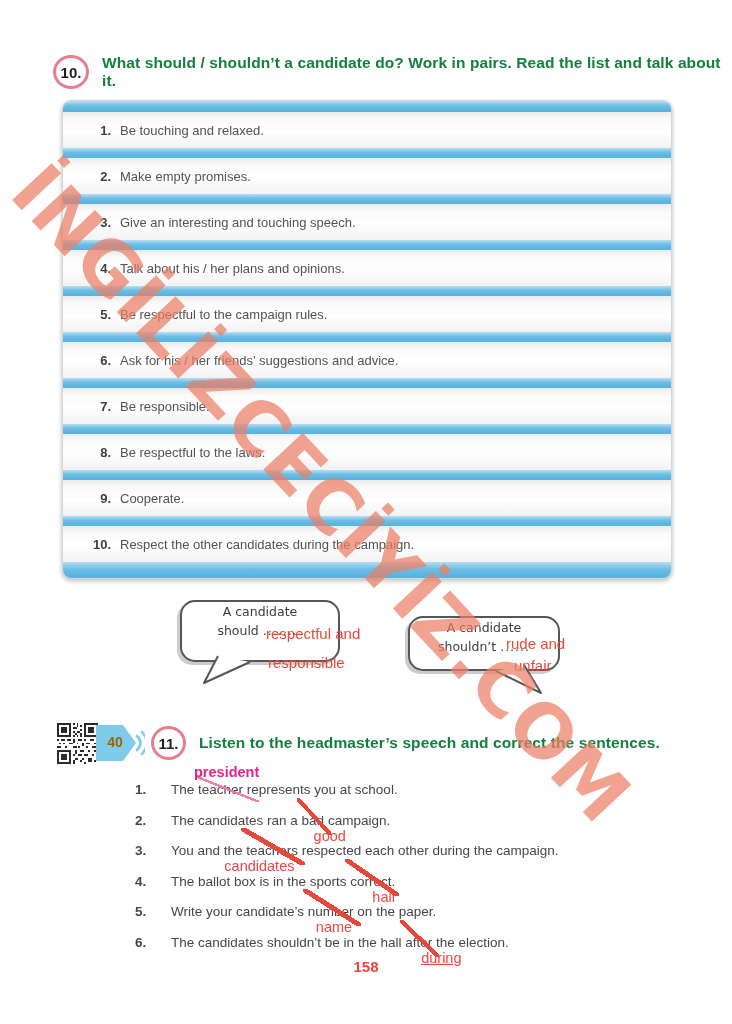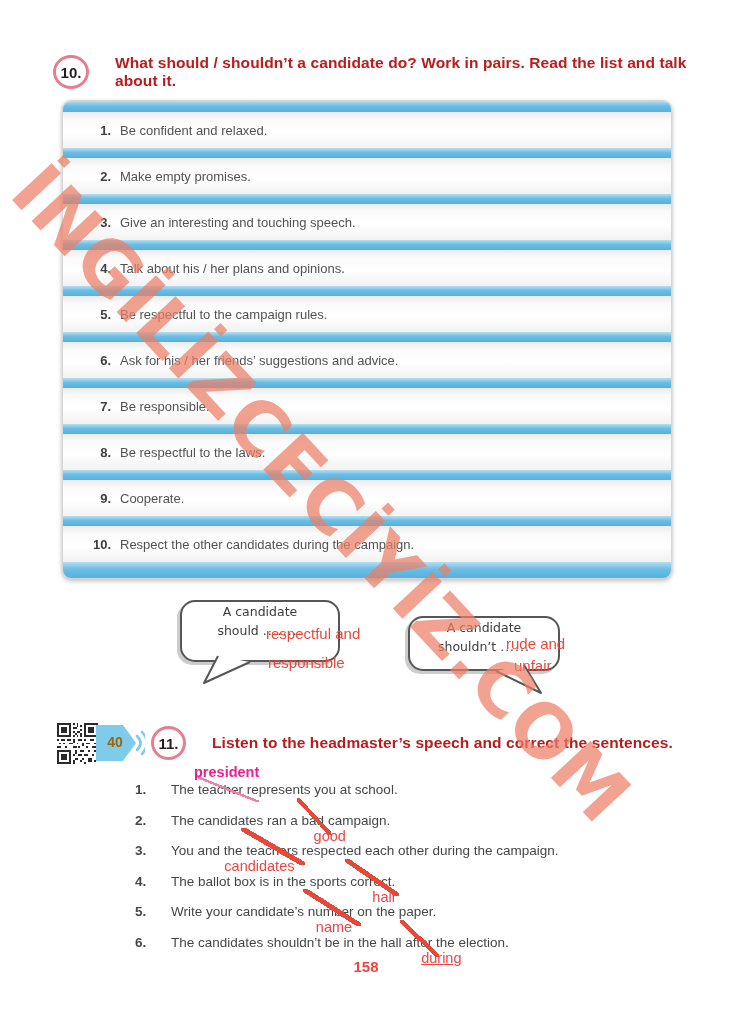--- a/index.html
+++ b/index.html
@@ -16,21 +16,21 @@
     z-index:30; pointer-events:none;
   }
 
   
   .ex-header { position:absolute; display:flex; align-items:center; z-index:2; }
   .num-circle {
     flex:0 0 auto; width:36px; height:34px; border:3px solid #e87d8d; border-radius:50%;
     background:#fff; display:flex; align-items:center; justify-content:center;
     font-weight:bold; font-size:15px; color:#231f20;
   }
-  .ex-title { margin-left:26px; font-weight:bold; font-size:15.5px; color:#b91c1c; letter-spacing:0.1px; }
+  .ex-title { margin-left:13px; font-weight:bold; font-size:15.5px; color:#15803d; letter-spacing:0.1px; }
 
   
   .list-box {
     position:absolute; left:62px; top:100px; width:610px;
     border:1px solid #d6d6d6; border-radius:9px; overflow:hidden;
     box-shadow:0 3px 4px rgba(0,0,0,0.18), 2px 0 3px rgba(0,0,0,0.06), -2px 0 3px rgba(0,0,0,0.06);
     z-index:1; background:#fff;
   }
   .bar { height:10px; background:linear-gradient(180deg,#b6def1 0%,#6cbde4 45%,#55b1dd 100%); }
   .bar.top { height:11px; }
@@ -91,21 +91,21 @@
 
   <div class="ex-header" style="left:53px; top:54px;">
     <div class="num-circle">10.</div>
     <div class="ex-title">What should / shouldn’t a candidate do? Work in pairs. Read the list and talk about it.</div>
   </div>
 
   <div class="list-box">
     <div class="bar top"></div>
     <div class="lrow">
       <span class="inum">1.</span>
-      <span class="itext">Be confident and relaxed.</span>
+      <span class="itext">Be touching and relaxed.</span>
     </div>
     <div class="bar"></div>
     <div class="lrow">
       <span class="inum">2.</span>
       <span class="itext">Make empty promises.</span>
     </div>
     <div class="bar"></div>
     <div class="lrow">
       <span class="inum">3.</span>
       <span class="itext">Give an interesting and touching speech.</span>

